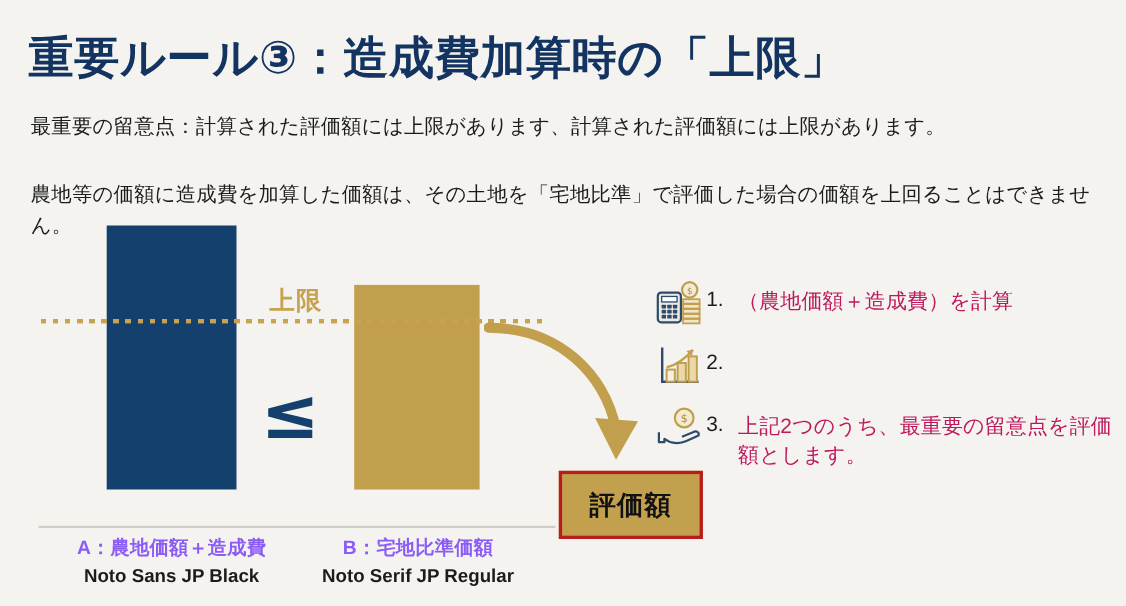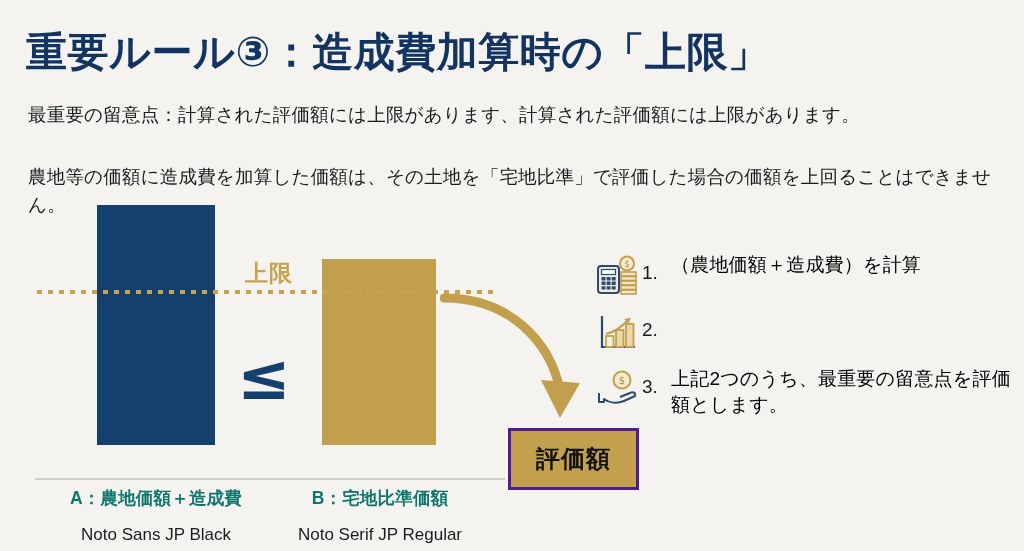--- a/index.html
+++ b/index.html
@@ -111,29 +111,29 @@
   .bar-caption {
     position: absolute;
     text-align: center;
     width: 260px;
   }
   .cap-a { left: 26px; top: 486px; }
   .cap-b { left: 250px; top: 486px; }
   .cap-main {
     font-size: 17.5px;
     font-weight: 700;
-    color: #0f766e;
+    color: #8b5cf6;
     letter-spacing: 0.2px;
     white-space: nowrap;
   }
   .cap-sub {
     font-size: 17px;
-    font-weight: 400;
+    font-weight: 700;
     color: #1c1c1c;
-    margin-top: 15px;
+    margin-top: 4px;
     white-space: nowrap;
   }
 
   
   .arrow-svg {
     position: absolute;
     left: 440px;
     top: 280px;
     width: 180px;
     height: 160px;
@@ -141,21 +141,21 @@
   }
 
   
   .result-box {
     position: absolute;
     left: 508px;
     top: 428px;
     width: 131px;
     height: 62px;
     background: #c3a04d;
-    border: 3px solid #4c1d95;
+    border: 3px solid #b91c1c;
     box-sizing: border-box;
     display: flex;
     align-items: center;
     justify-content: center;
     font-size: 24px;
     font-weight: 700;
     color: #111111;
     letter-spacing: 1px;
   }
 
@@ -182,21 +182,22 @@
   .step-num {
     font-size: 19px;
     color: #1b1b1b;
     margin-right: 9px;
     margin-top: 10px;
     min-width: 20px;
   }
   .step-text {
     font-size: 19px;
     line-height: 1.35;
-    color: #000000;
+    color: #be185d;
+    margin-top: 10px;
     letter-spacing: 0.2px;
   }
 </style>
 </head>
 <body>
 
 <div id="slide">
 
   <div class="title">重要ルール③：造成費加算時の「上限」</div>
 

